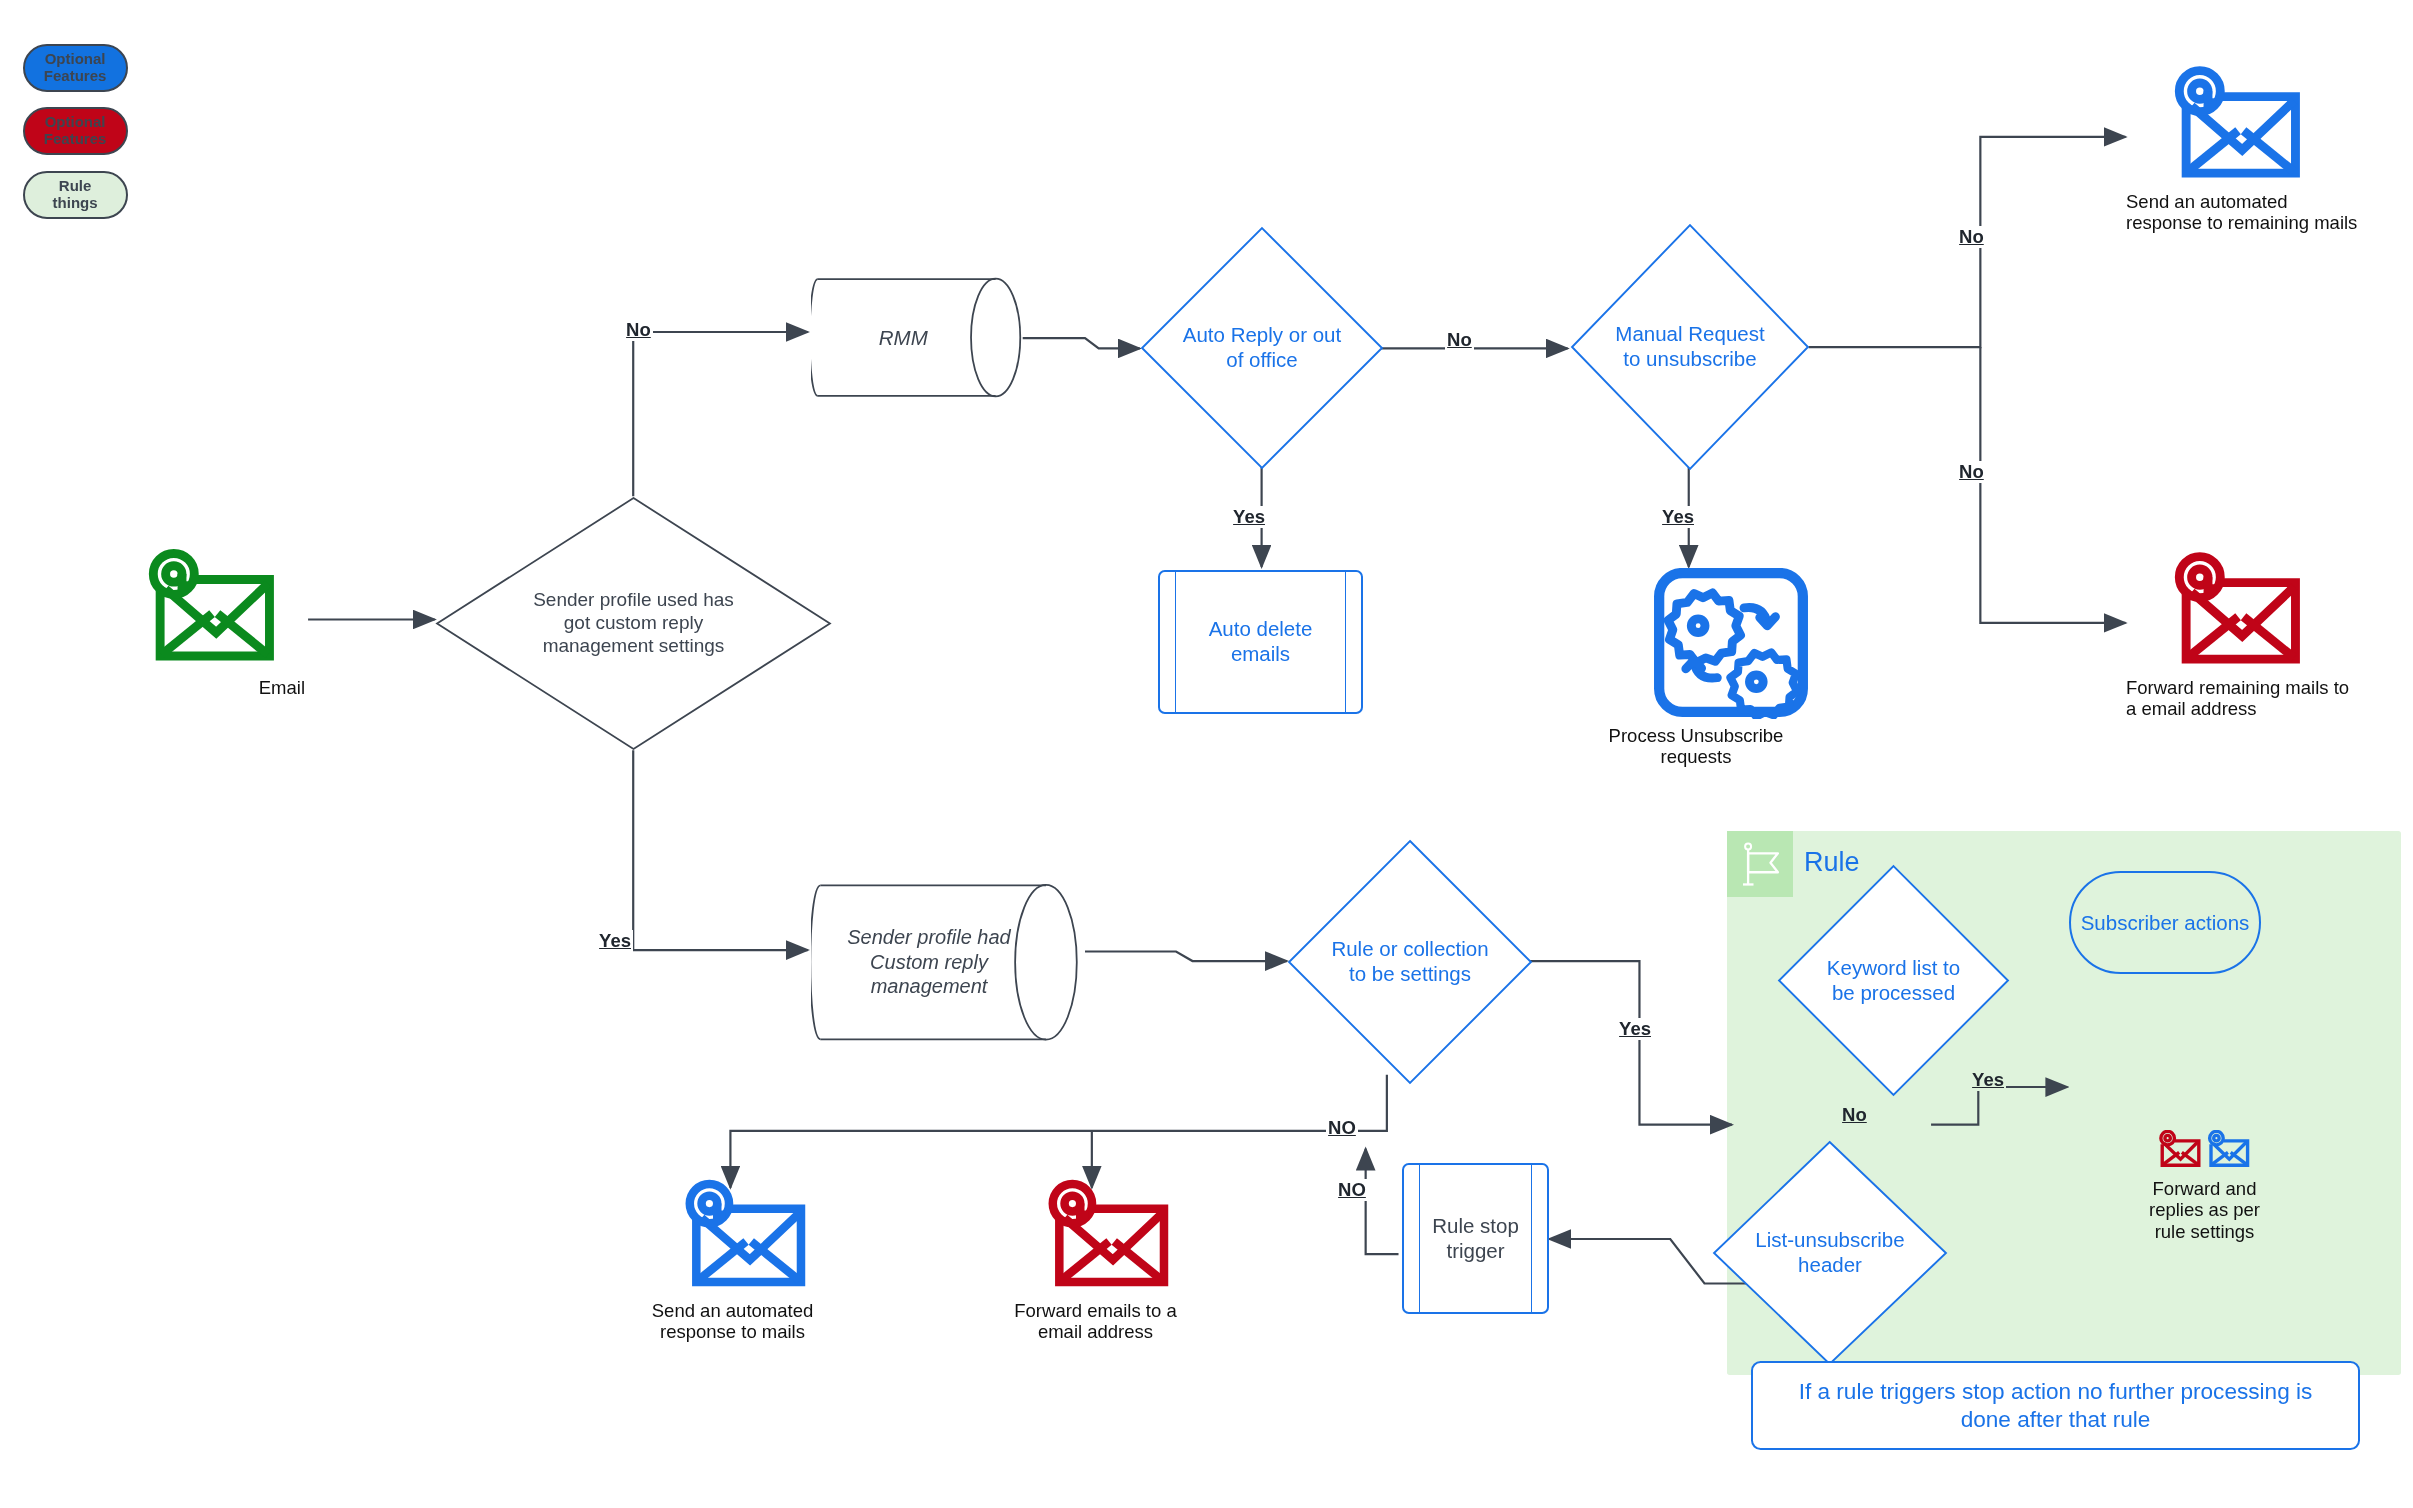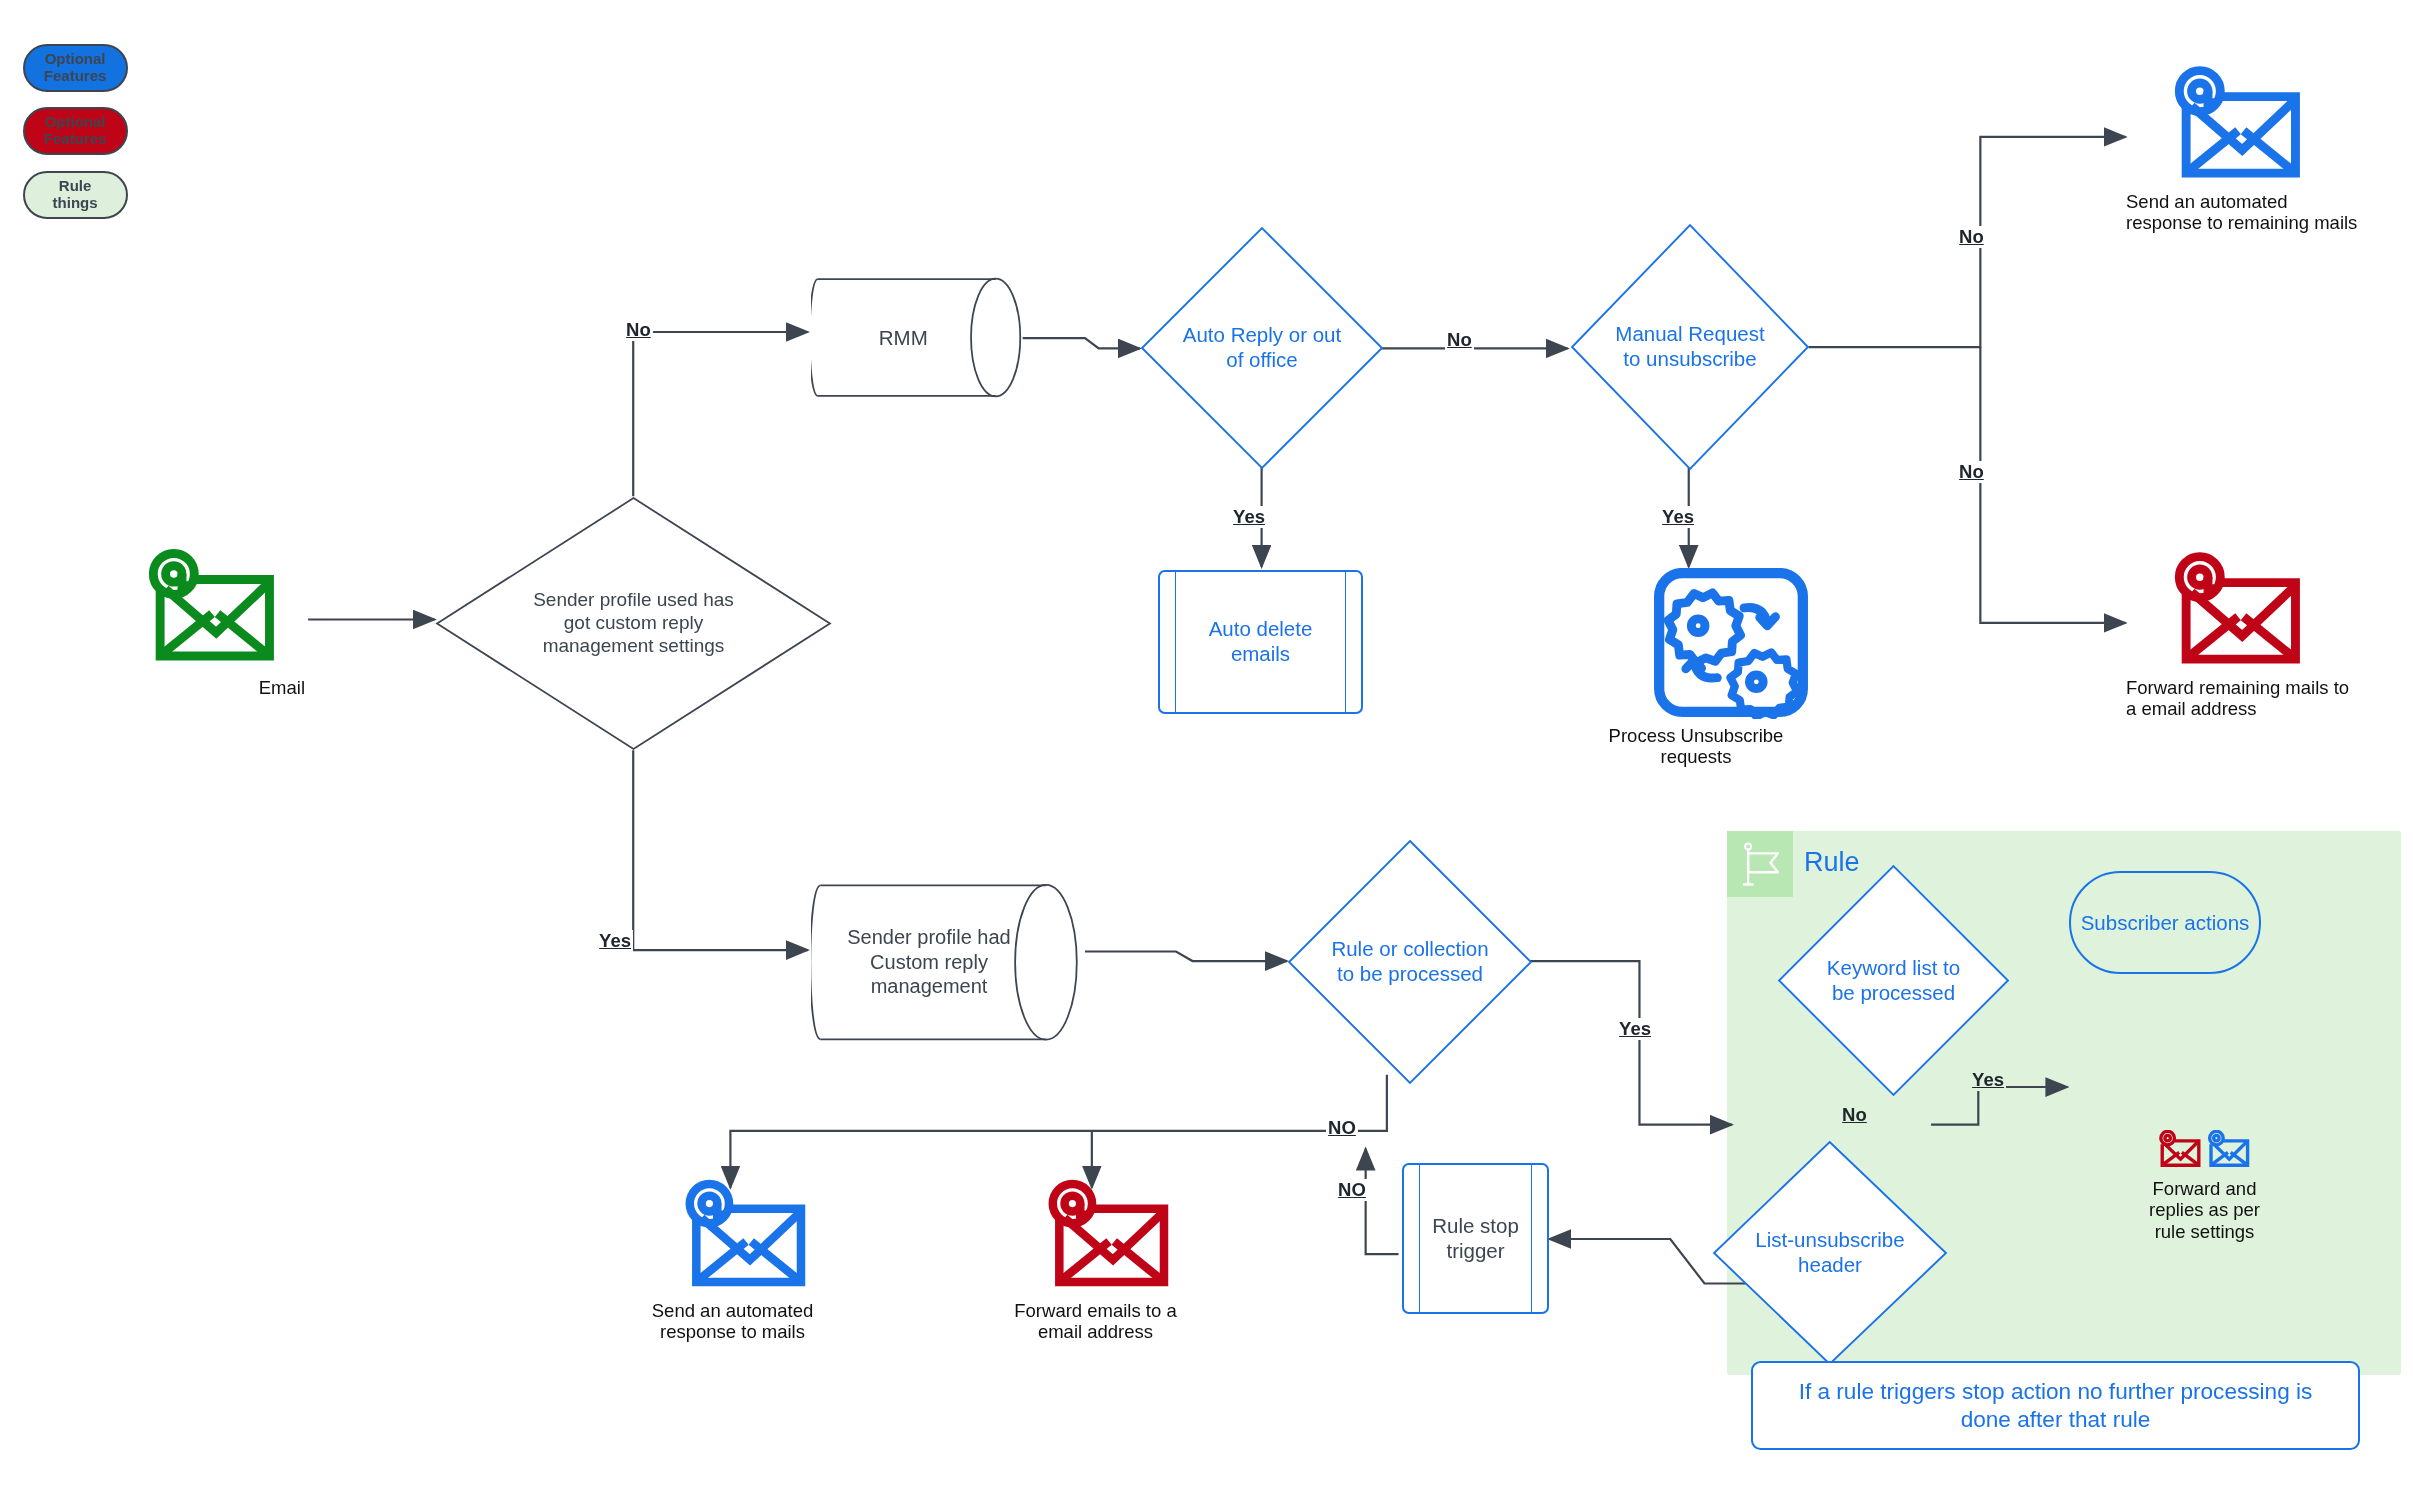--- a/index.html
+++ b/index.html
@@ -20,21 +20,21 @@
 
   
   .diamond{display:flex;align-items:center;justify-content:center;}
   .diamond .dlabel{position:relative;z-index:2;text-align:center;line-height:1.2;}
   .diamond .dshape{position:absolute;left:0;top:0;width:100%;height:100%;}
 
   
   .cyl{position:absolute;}
   .cyl .clabel{position:absolute;left:0;top:0;width:100%;height:100%;
       display:flex;align-items:center;justify-content:center;text-align:center;
-      color:#3d4550;line-height:1.22;z-index:2;padding:0 37px 0 9.6px;box-sizing:border-box;}
+      color:#3d4550;line-height:1.22;z-index:2;padding:0 37px 0 9.6px;box-sizing:border-box;font-style:italic;}
 
   
   .proc{border:2.1px solid #1a73e8;border-radius:6.8px;position:absolute;background:transparent;}
   .proc .bar-l,.proc .bar-r{position:absolute;top:0;bottom:0;width:0;border-left:1.4px solid #1a73e8;}
   .proc .ptext{position:absolute;left:0;top:0;width:100%;height:100%;display:flex;
       align-items:center;justify-content:center;text-align:center;line-height:1.2;}
 
   
   .note{border:2.1px solid #1a73e8;border-radius:9.6px;background:#ffffff;display:flex;
       align-items:center;justify-content:center;text-align:center;color:#1a73e8;line-height:1.22;}
@@ -227,21 +227,21 @@
       <path d="M14,18 C-6,18 -6,243 14,243" stroke="#3d4550" stroke-width="2.6" fill="none"></path>
       <ellipse cx="343" cy="130.5" rx="45" ry="113" stroke="#3d4550" stroke-width="2.6" fill="none"></ellipse>
     </svg>
     <div class="clabel" style="font-size:20px;padding:0 53px 0 15px;">Sender profile had Custom reply management</div>
   </div>
 
   <div class="node diamond" style="left:1287px;top:839px;width:246px;height:246px;">
     <svg class="dshape" viewBox="0 0 360 360" preserveAspectRatio="none">
       <polygon points="180,3 357,180 180,357 3,180" fill="#ffffff" stroke="#1a73e8" stroke-width="2.8"></polygon>
     </svg>
-    <div class="dlabel" style="font-size:20.5px;color:#1a73e8;width:171px;">Rule or collection to be processed</div>
+    <div class="dlabel" style="font-size:20.5px;color:#1a73e8;width:171px;">Rule or collection to be settings</div>
   </div>
 
   <div class="node icon-node" style="left:630px;top:1178px;width:205px;">
     <svg style="width:157px;height:116px;" viewBox="0 0 240 175">
       <g fill="none" stroke="#1a73e8" stroke-width="13" stroke-linejoin="miter">
         <path d="M28 62 L28 158 L188 158 L188 46 L80 46"></path>
         <path d="M36 60 L110 124 L186 52"></path>
         <path d="M30 156 L104 96"></path>
         <path d="M186 156 L112 96"></path>
         <circle cx="48" cy="38" r="30"></circle>

